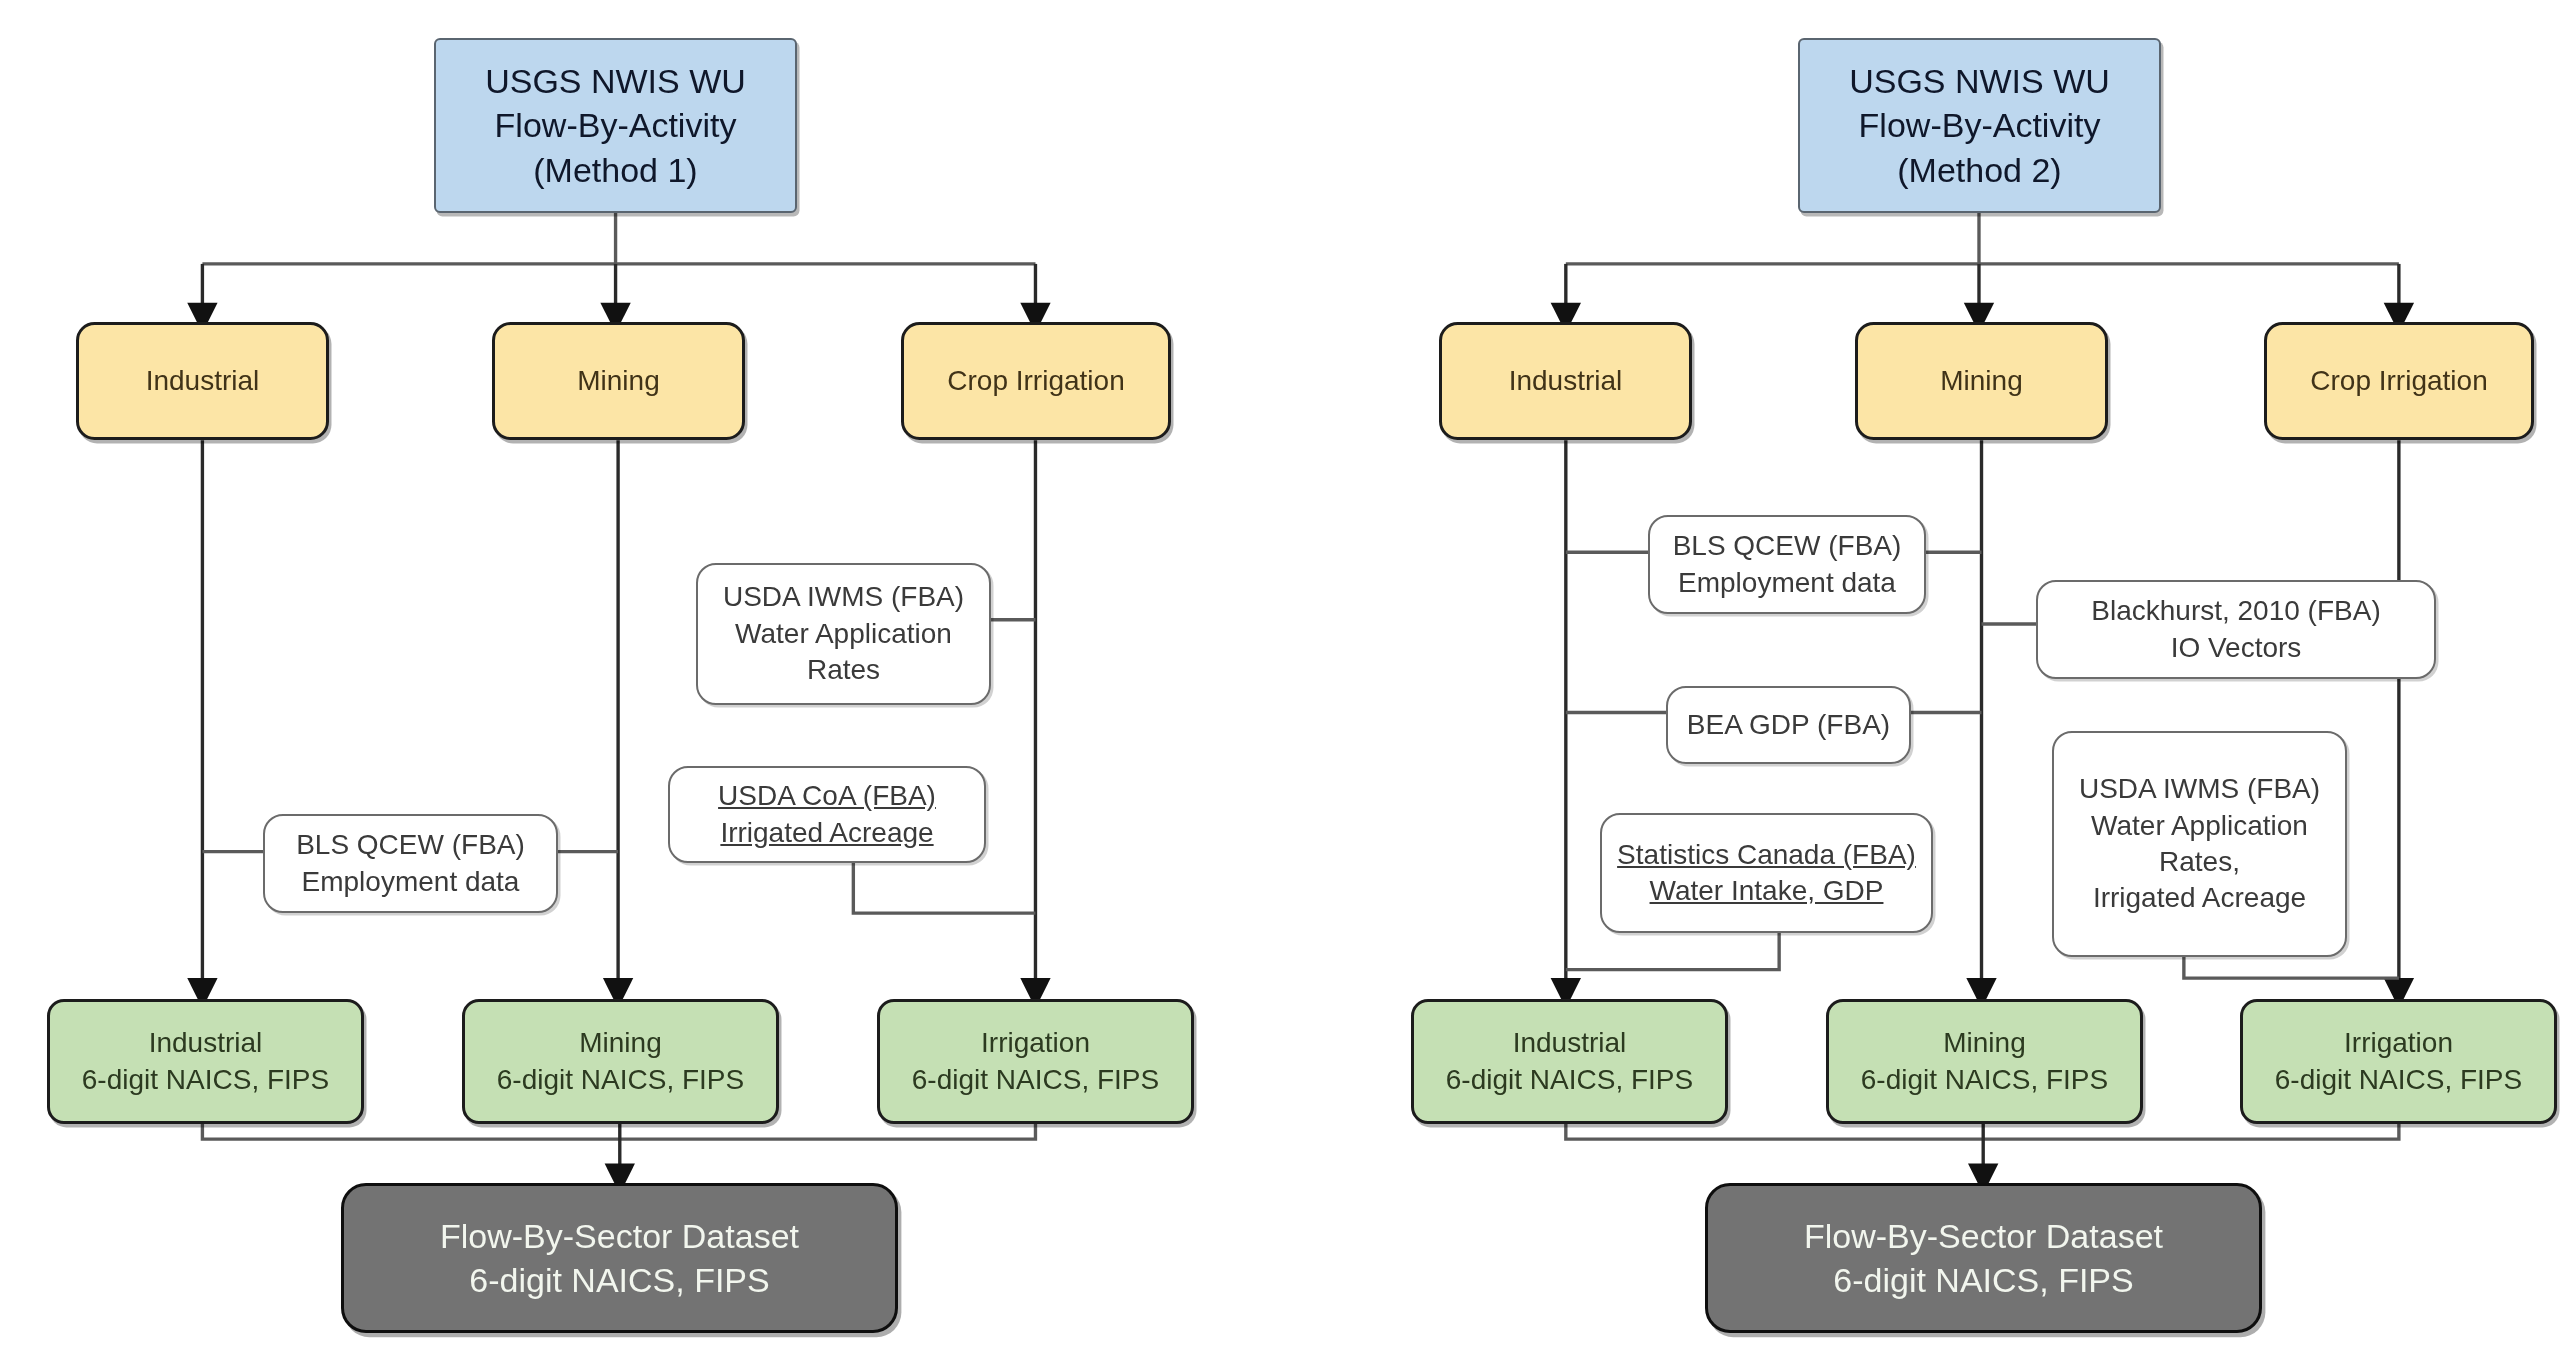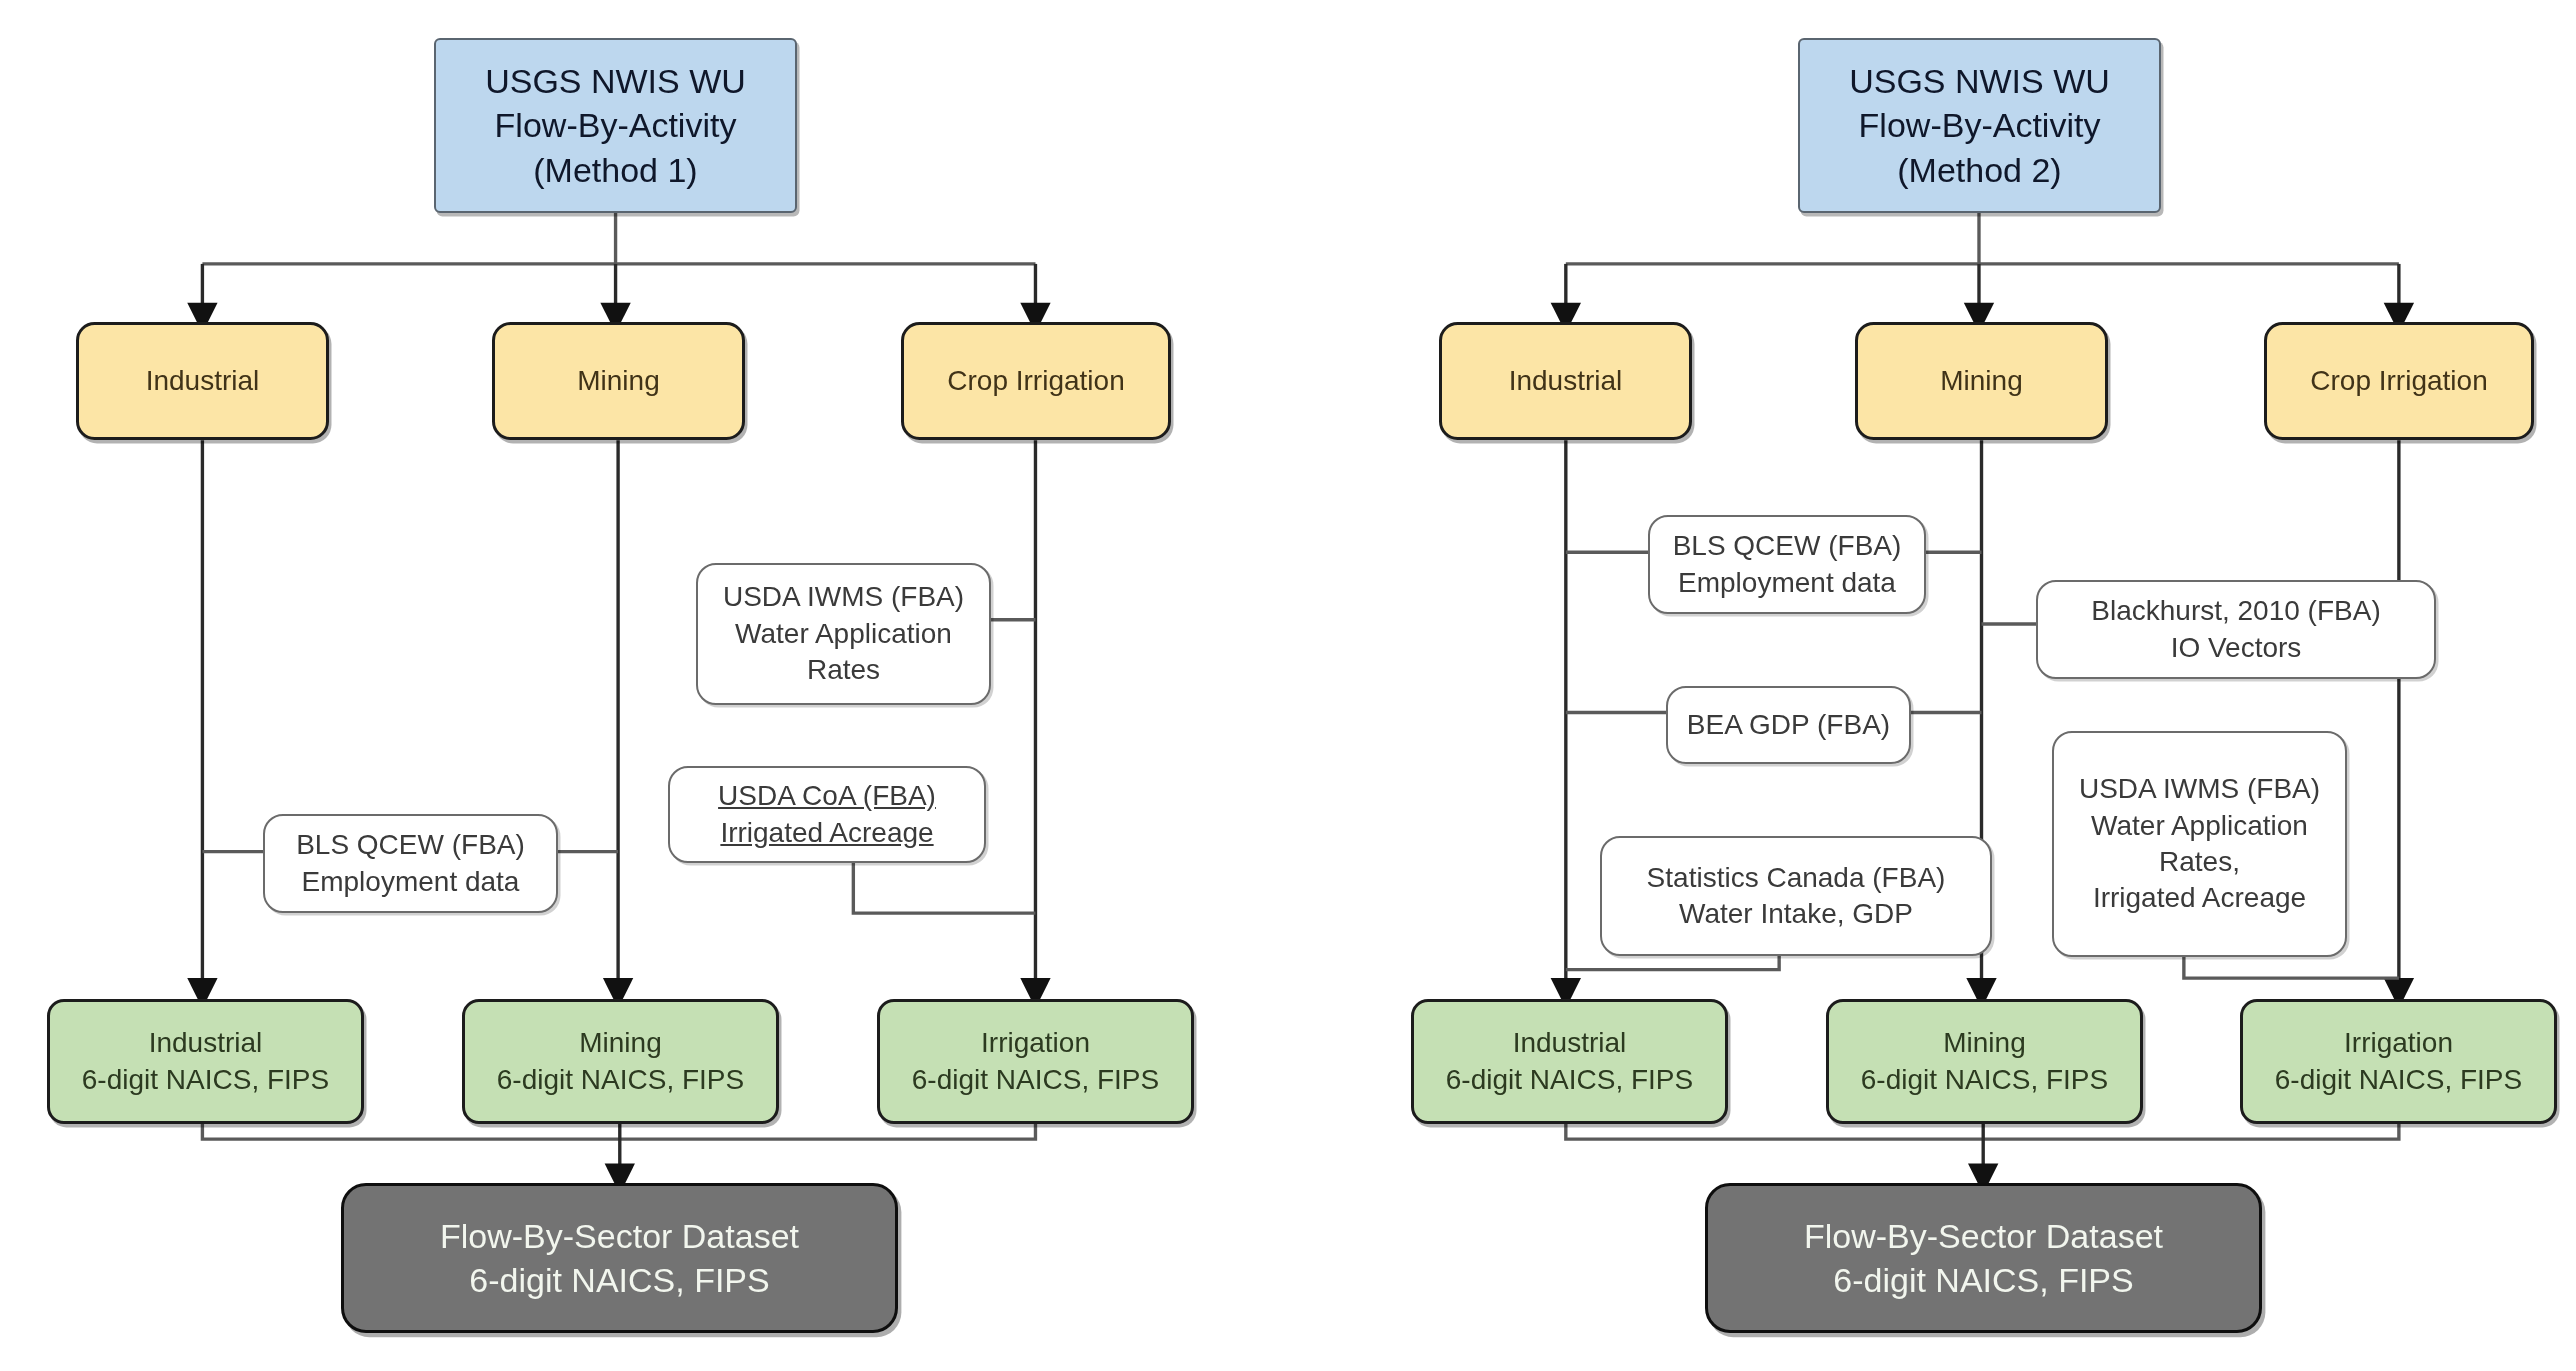--- a/index.html
+++ b/index.html
@@ -176,21 +176,21 @@
     <span class="lbl">BLS QCEW (FBA)
 Employment data</span>
   </div>
   <div class="node n-note" style="left:2036px;top:567px;width:400px;height:99px;">
     <span class="lbl">Blackhurst, 2010 (FBA)
 IO Vectors</span>
   </div>
   <div class="node n-note" style="left:1666px;top:673px;width:245px;height:78px;">
     <span class="lbl">BEA GDP (FBA)</span>
   </div>
-  <div class="node n-note" style="left:1600px;top:823px;width:392px;height:120px;">
+  <div class="node n-note" style="left:1600px;top:800px;width:333px;height:120px;text-decoration:underline;">
     <span class="lbl">Statistics Canada (FBA)
 Water Intake,  GDP</span>
   </div>
   <div class="node n-note" style="left:2052px;top:718px;width:295px;height:226px;">
     <span class="lbl">USDA IWMS (FBA)
 Water Application
 Rates,
 Irrigated Acreage</span>
   </div>
 

